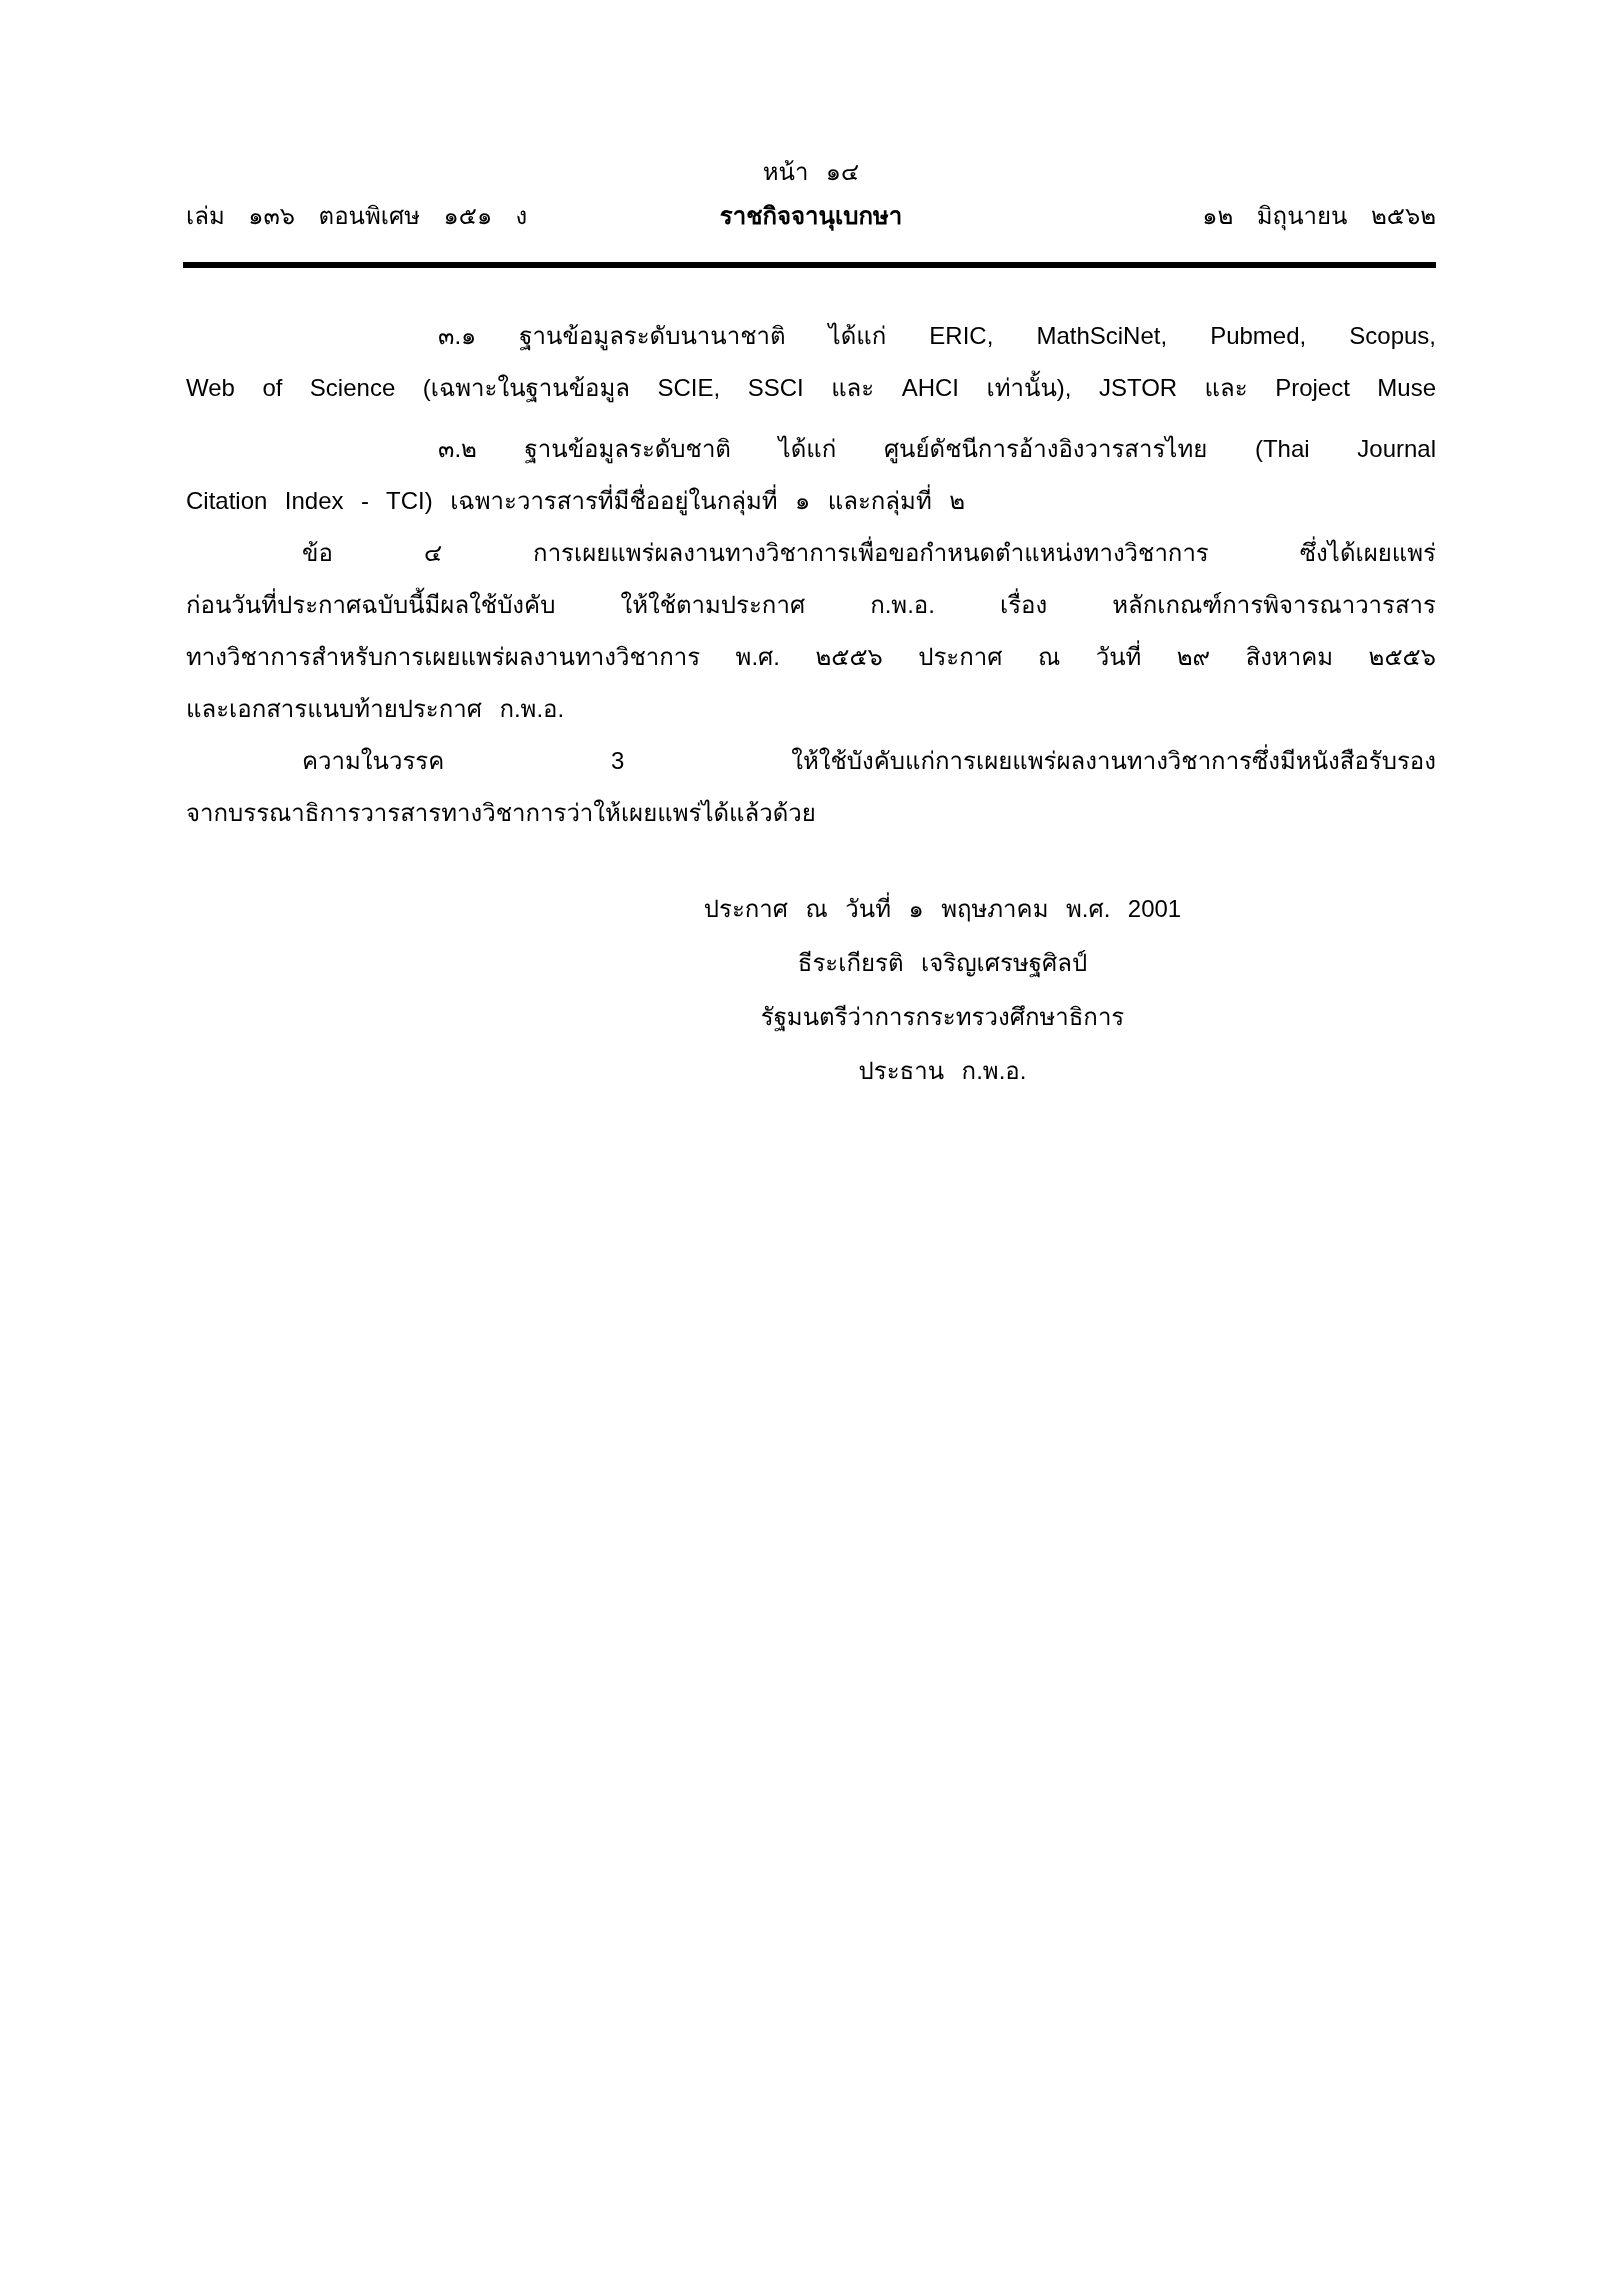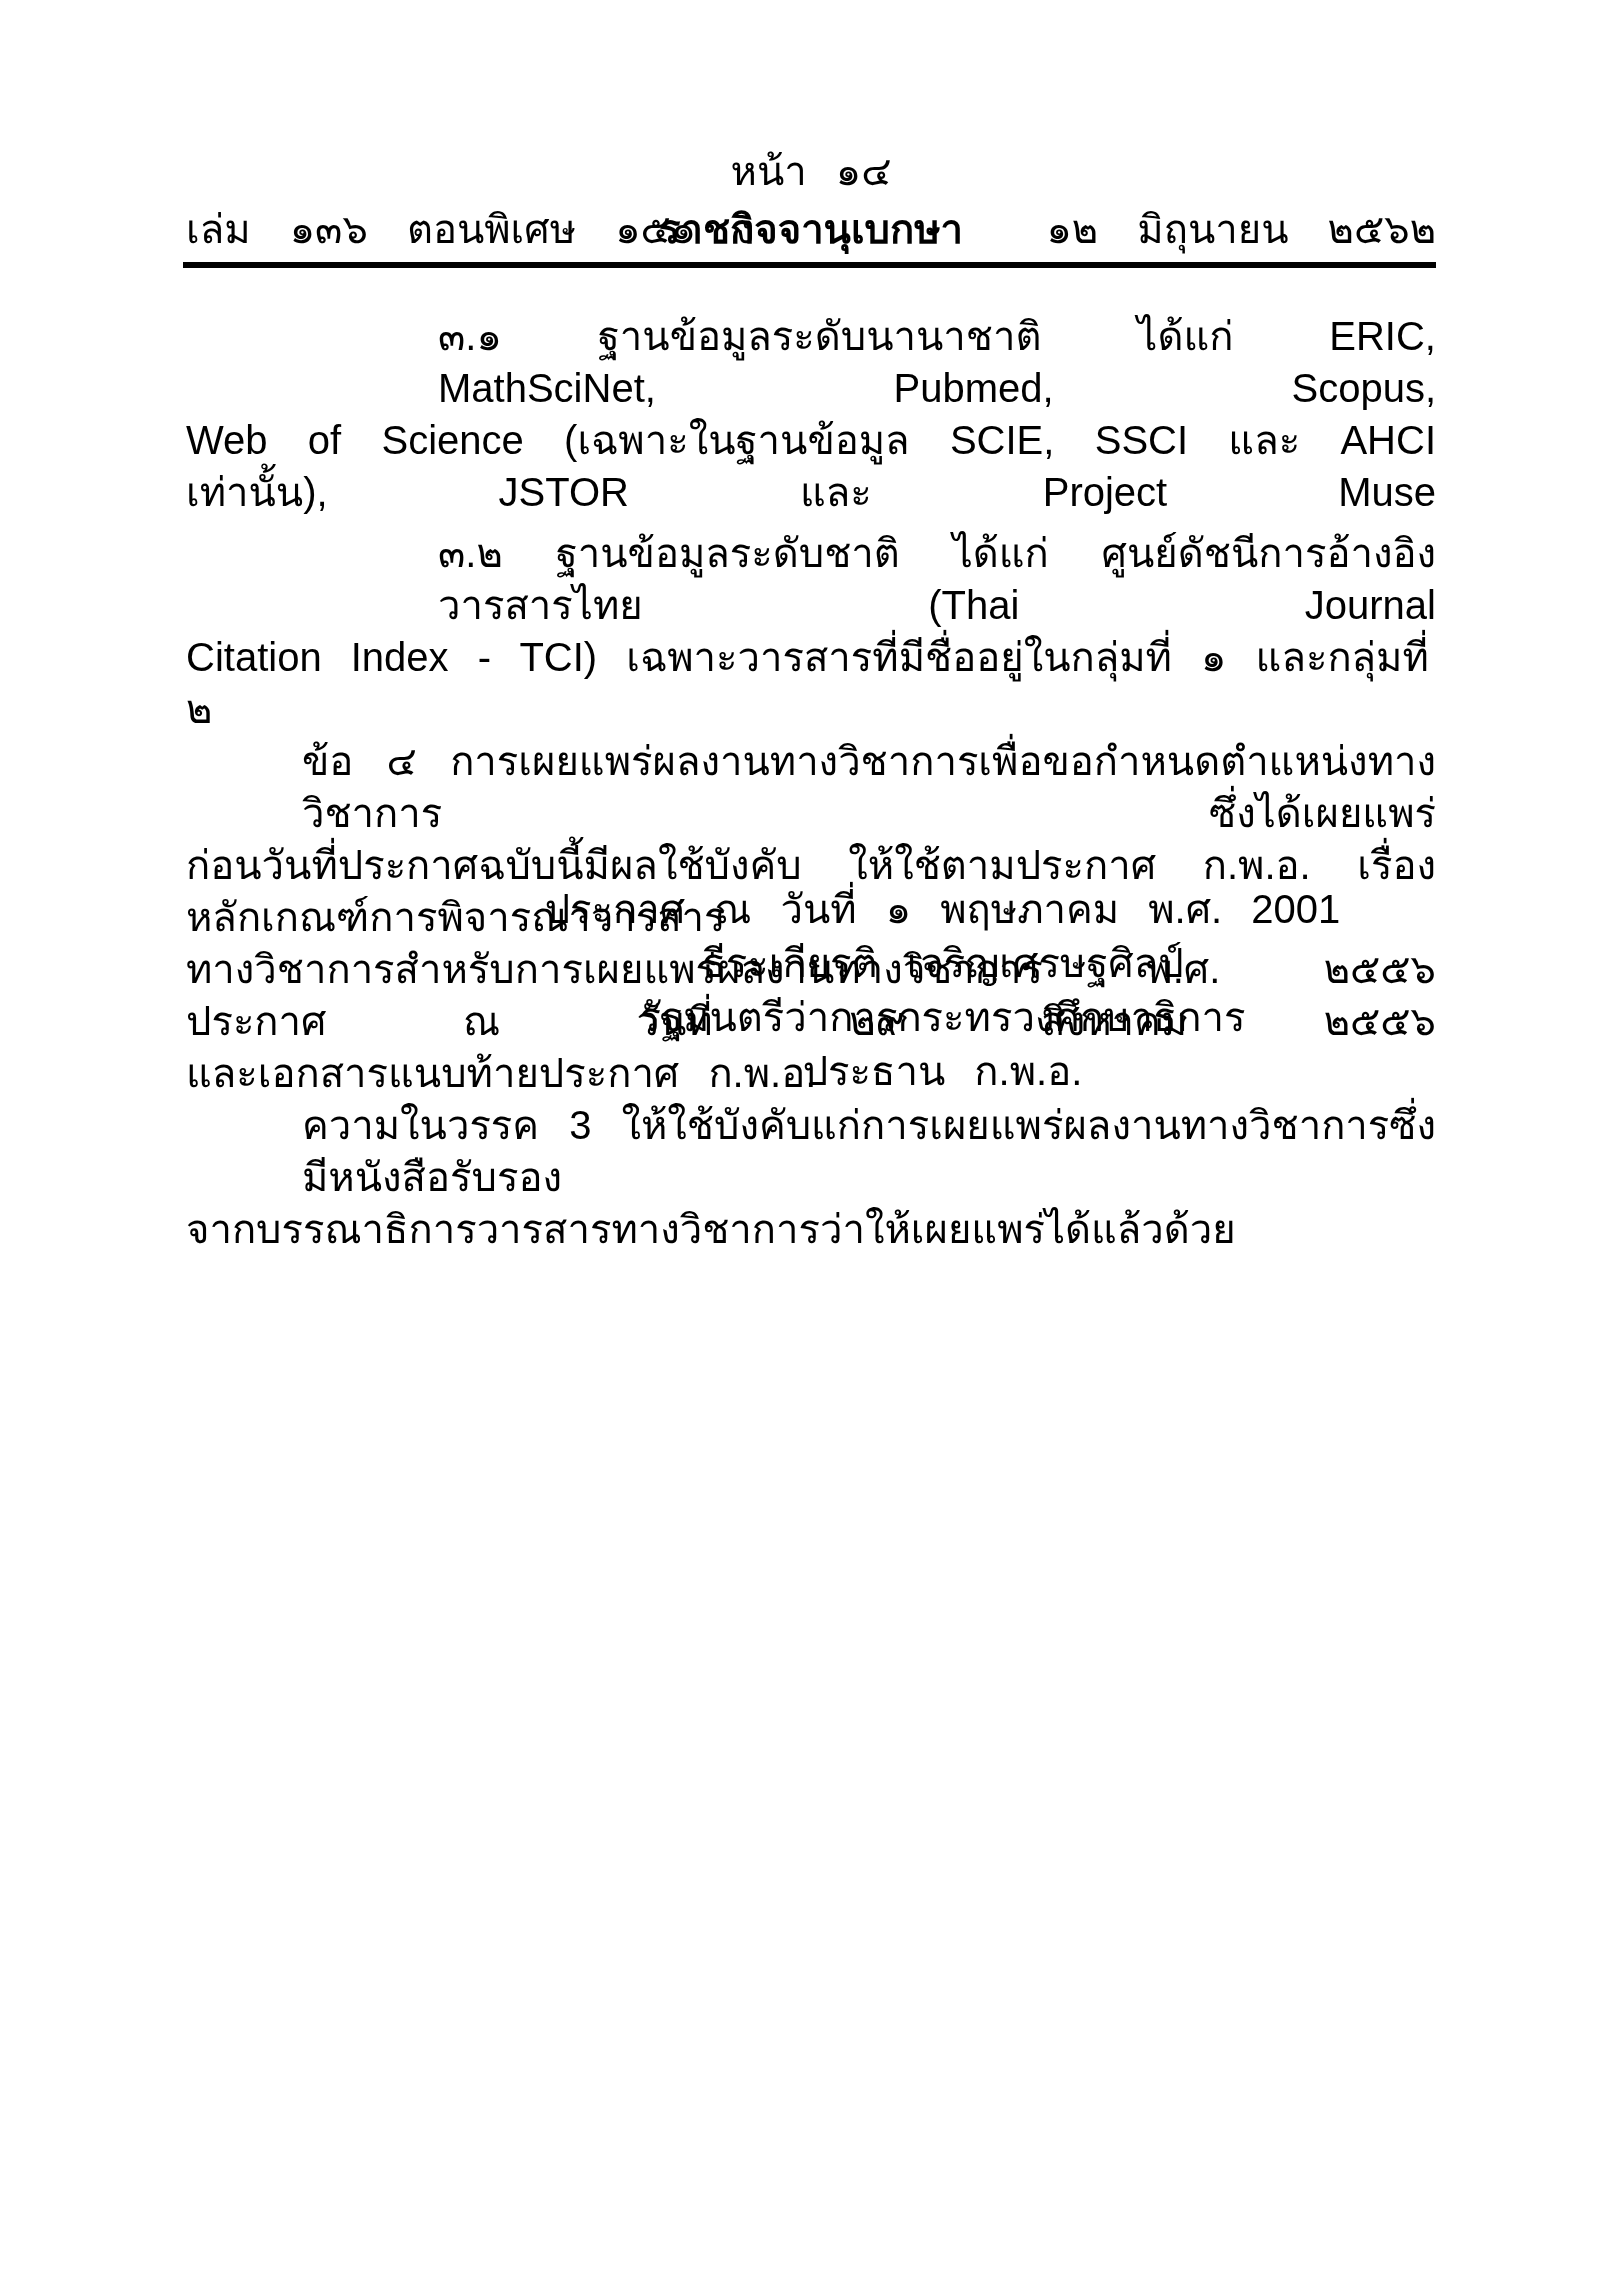--- a/index.html
+++ b/index.html
@@ -7,38 +7,38 @@
     padding: 0;
     background: #ffffff;
   }
   .page {
     position: relative;
     width: 1620px;
     height: 2293px;
     background: #ffffff;
     color: #000000;
     font-family: "Liberation Sans", "DejaVu Sans", sans-serif;
-    font-size: 40px;
+    font-size: 24px;
     font-weight: 300;
     word-spacing: 0.45em;
     overflow: hidden;
   }
 
   
   .page-num {
     position: absolute;
     top: 147px;
     left: 186px;
     width: 1250px;
     line-height: 49px;
     text-align: center;
   }
   .masthead {
     position: absolute;
-    top: 204px;
+    top: 190px;
     left: 186px;
     width: 1250px;
     height: 51px;
     line-height: 51px;
     word-spacing: 0.7em;
   }
   .masthead .vol   { position: absolute; left: 0; top: 0; }
   .masthead .title { position: absolute; left: 0; top: 0; width: 100%; text-align: center; word-spacing: 0.45em; font-weight: bold; }
   .masthead .date  { position: absolute; right: 0; top: 0; }
   .rule {

